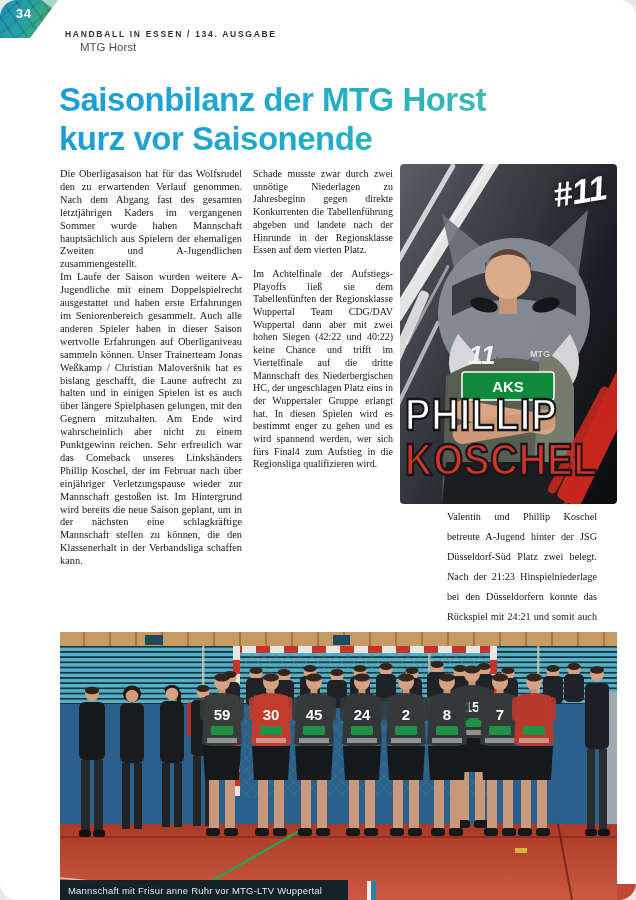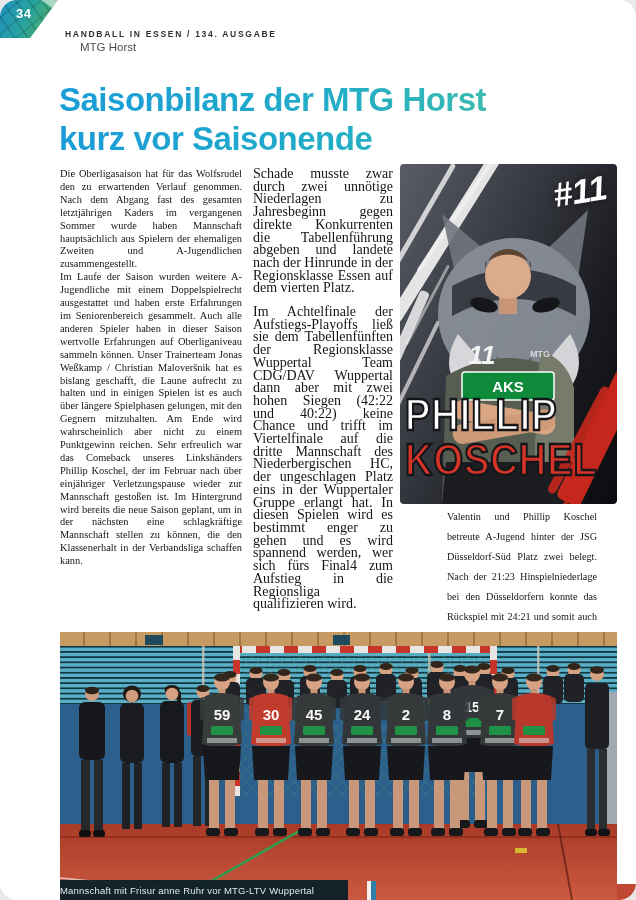--- a/index.html
+++ b/index.html
@@ -50,21 +50,21 @@
   }
 
   
   .bodycol {
     position:absolute; font-family:"Liberation Serif", serif;
     color:#151515; text-align:justify; hyphens:auto;
   }
   .bodycol p { margin:0; }
   .col1 { left:60px; top:168px; width:182px; font-size:10.4px; line-height:12.9px; }
   .col1 p.gap { margin-top:12px; }
-  .col2 { left:253px; top:168px; width:173px; font-size:14px; line-height:12.7px; }
+  .col2 { left:253px; top:168px; width:173px; font-size:10px; line-height:12.7px; }
   .col2 p { width:140px; margin-bottom:11px; }
   .col2 p.wide { width:173px; margin-bottom:0; line-height:14px; }
   .col3 { left:447px; top:507px; width:150px; font-size:10.2px; line-height:20px; }
 
   
   .player-card {
     position:absolute; left:400px; top:164px; width:217px; height:340px;
     border-radius:4px; overflow:hidden;
     background:linear-gradient(115deg,#5a5d66 0%, #3a3c44 35%, #1a1b20 70%, #0b0c0f 100%);
   }
@@ -95,21 +95,21 @@
   .card-svg { position:absolute; left:0; top:0; }
 
   
   .team-photo {
     position:absolute; left:60px; top:632px; width:557px; height:268px;
     overflow:hidden;
   }
   .caption-bar {
     position:absolute; left:0; bottom:0; width:288px; height:20px;
     background:rgba(11,32,40,.95); display:flex; align-items:center;
-    padding-left:0;
+    padding-left:8px;
   }
   .caption-bar span { font-size:9.5px; color:#dfe9ea; letter-spacing:.2px; }
   .gapstripe-white { position:absolute; left:307px; bottom:0; width:4px; height:19px; background:#f4f2ee; }
   .gapstripe-blue  { position:absolute; left:311px; bottom:0; width:5px; height:19px; background:#2e7fa8; }
   .bleed-right {
     position:absolute; left:617px; top:884px; width:19px; height:16px;
     background:linear-gradient(180deg,#c04a36,#a83категория  1px);
     background:#bf4733;
   }
   text { font-family:"Liberation Sans", sans-serif; }

